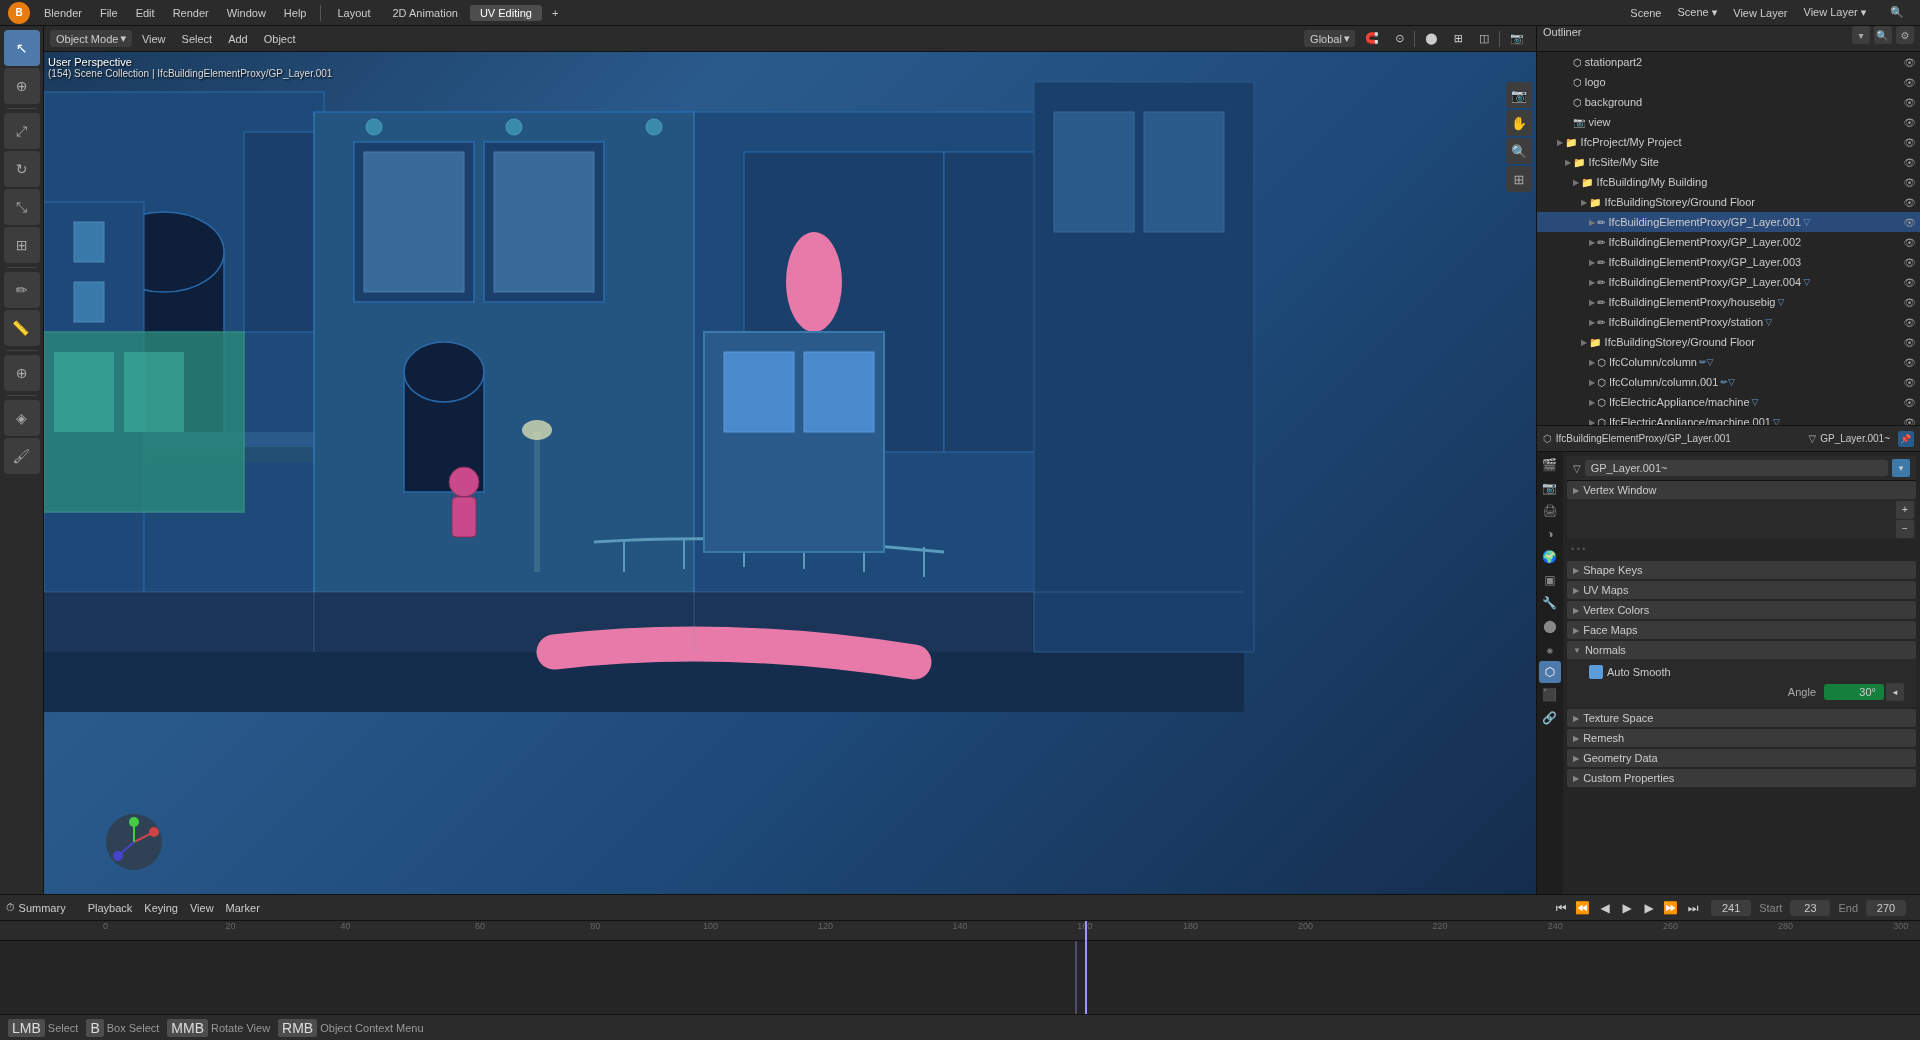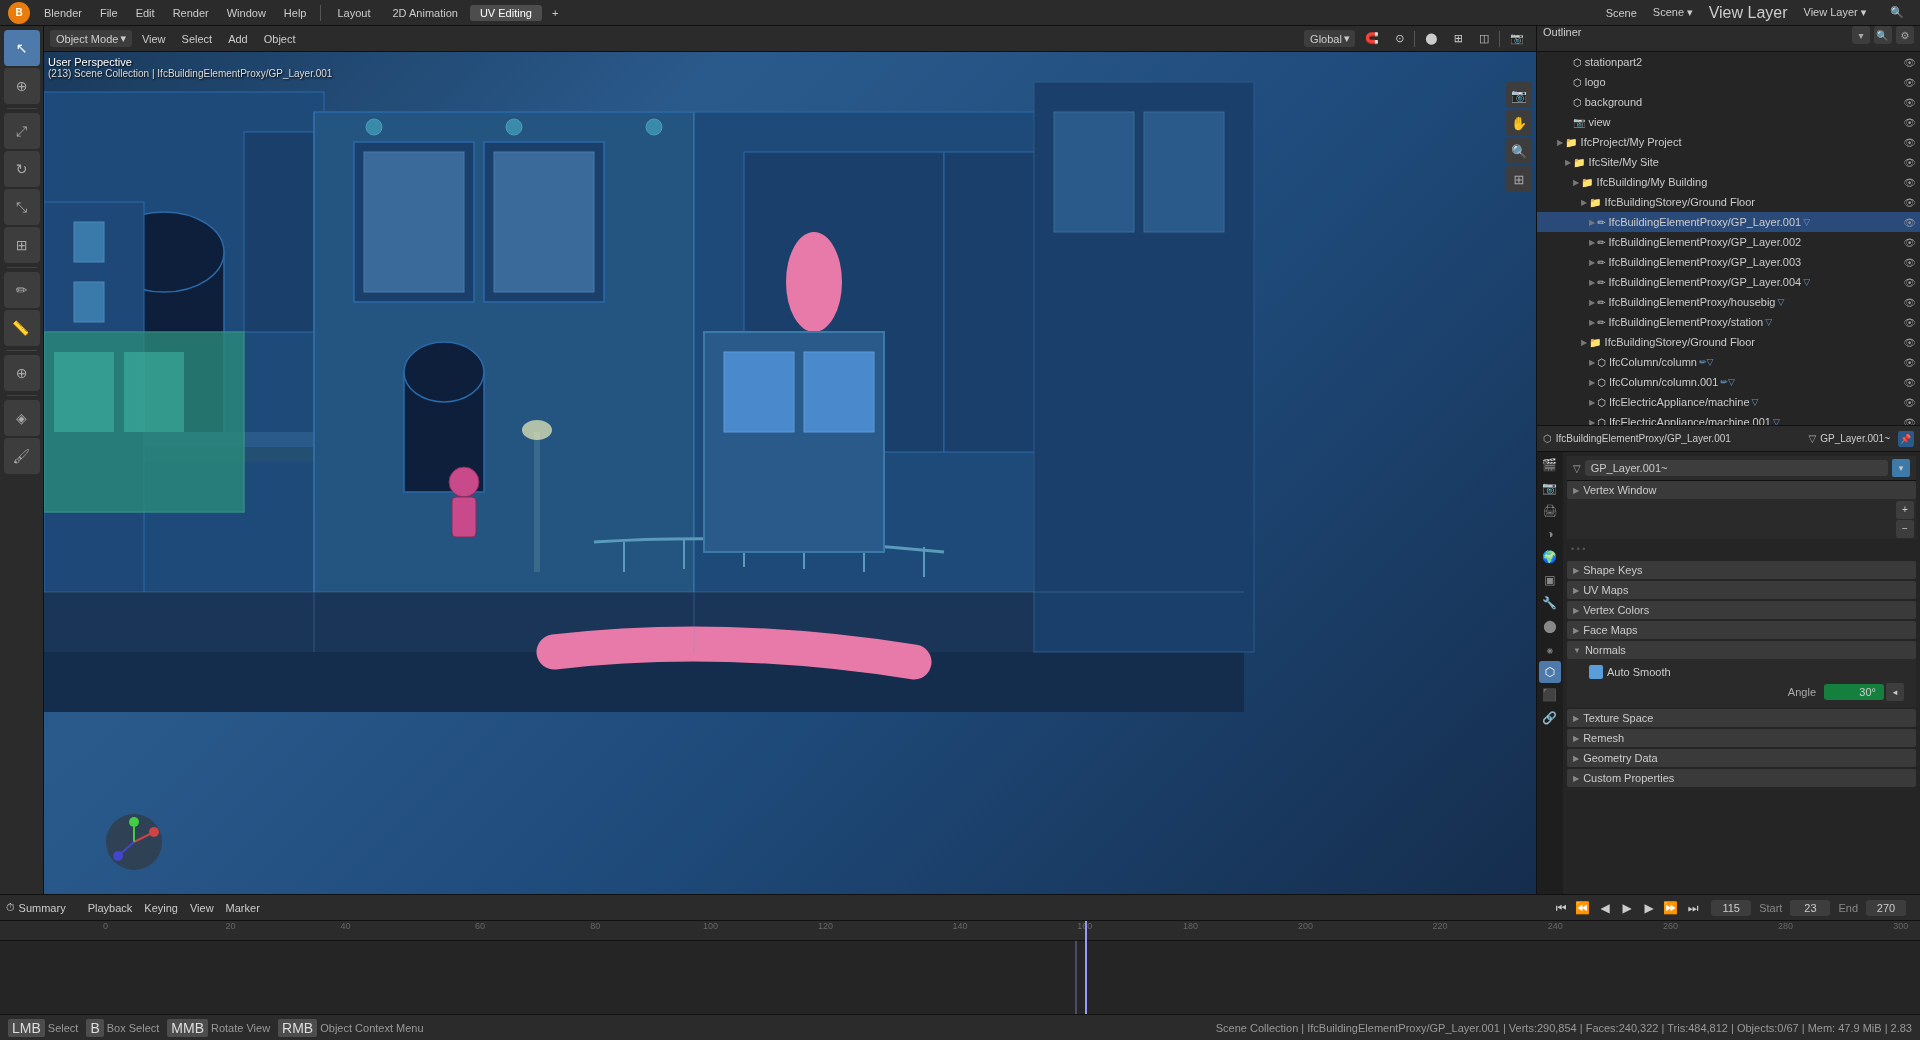--- a/index.html
+++ b/index.html
@@ -66,21 +66,21 @@
       margin-left: auto;
       display: flex;
       align-items: center;
       gap: 8px;
     }
     .scene-label {
       font-size: 11px;
       color: #ccc;
     }
     .view-layer-label {
-      font-size: 16px;
+      font-size: 11px;
       color: #ccc;
     }
 
     
     #main-layout {
       position: absolute;
       top: 26px;
       left: 0;
       width: 1920px;
       height: 1014px;
@@ -540,21 +540,21 @@
           <div class="vp-btn">📷</div>
         </div>
       </div>
 
       <div class="viewport-canvas">
 
         <div class="scene-bg">
 
           <div class="viewport-info">
             <div>User Perspective</div>
-            <div style="font-size:10px;color:#ddd;">(213) Scene Collection | IfcBuildingElementProxy/GP_Layer.001</div>
+            <div style="font-size:10px;color:#ddd;">(154) Scene Collection | IfcBuildingElementProxy/GP_Layer.001</div>
           </div>
 
           <svg width="100%" height="100%" style="position:absolute;top:0;left:0;">
 
             <rect x="0" y="40" width="280" height="560" fill="#1e4a7a" stroke="#2a6aaa" stroke-width="1"></rect>
             <rect x="200" y="80" width="150" height="200" fill="#1a3f6a" stroke="#2a6aaa" stroke-width="1"></rect>
 
             <rect x="60" y="200" width="120" height="200" fill="#0d1f3a" stroke="#2a6aaa" stroke-width="1.5"></rect>
             <ellipse cx="120" cy="200" rx="60" ry="40" fill="#0d1f3a" stroke="#2a6aaa" stroke-width="1.5"></ellipse>
 
@@ -951,21 +951,21 @@
 
         <div style="display:flex;align-items:center;gap:2px;">
           <div class="tl-btn">⏮</div>
           <div class="tl-btn">⏪</div>
           <div class="tl-btn">◀</div>
           <div class="tl-btn">▶</div>
           <div class="tl-btn">▶</div>
           <div class="tl-btn">⏩</div>
           <div class="tl-btn">⏭</div>
         </div>
-        <span class="frame-field">115</span>
+        <span class="frame-field">241</span>
         <span style="color:#888;font-size:11px;">Start</span>
         <span class="frame-field">23</span>
         <span style="color:#888;font-size:11px;">End</span>
         <span class="frame-field">270</span>
       </div>
     </div>
 
     <div id="timeline-ruler">
       <div style="position:absolute;top:0;left:0;right:0;height:20px;background:#2b2b2b;border-bottom:1px solid #111;">
         <span class="tl-mark" style="left:5.5%;">0</span>
@@ -1004,17 +1004,14 @@
       <span>Box Select</span>
     </div>
     <div class="status-item">
       <span class="status-key">MMB</span>
       <span>Rotate View</span>
     </div>
     <div class="status-item">
       <span class="status-key">RMB</span>
       <span>Object Context Menu</span>
     </div>
-    <div style="margin-left:auto;">
-      <span>Scene Collection | IfcBuildingElementProxy/GP_Layer.001 | Verts:290,854 | Faces:240,322 | Tris:484,812 | Objects:0/67 | Mem: 47.9 MiB | 2.83</span>
-    </div>
   </div>
 </div>
 
 </body></html>

